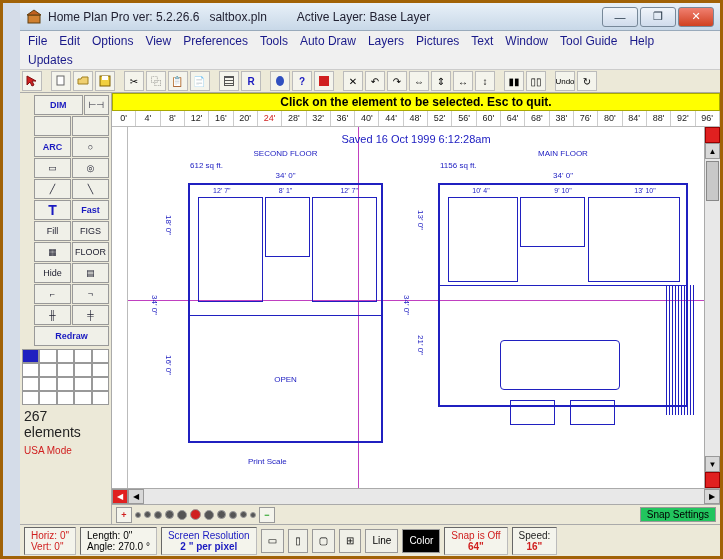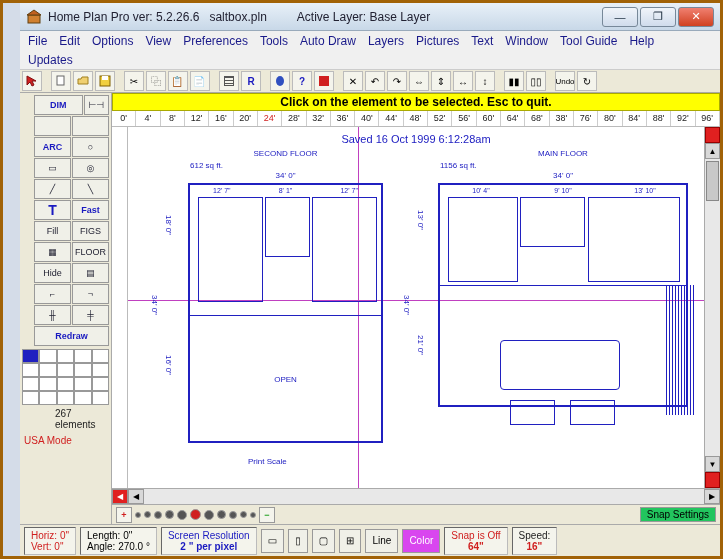--- a/index.html
+++ b/index.html
@@ -23,21 +23,21 @@
 .mainrow { flex: 1; display: flex; min-height: 0; }
 .sidebar { width: 92px; background: #ece9d8; border-right: 1px solid #aaa; display: flex; flex-direction: column; padding: 2px; gap: 1px; overflow:hidden; }
 .siderow { display: flex; gap: 1px; margin-left: 12px; }
 .sbtn { flex: 1; height: 20px; border: 1px solid #999; background: #f0f0e8; display: flex; align-items: center; justify-content: center; font-size: 9px; color: #223; }
 .sbtn.wide { flex: 2; }
 .sbtn.blue { color: #1a1ac0; font-weight: bold; }
 .sbtn.txt { font-size: 9px; }
 .sidebar .palette { display: grid; grid-template-columns: repeat(5,1fr); gap: 0; margin-top:2px; }
 .sidebar .palette .pcell { height: 14px; border: 1px solid #999; background: #fff; }
 .sidebar .palette .pcell.sel { background: #2020c0; }
-.sidebar .status1 { font-size: 10px; padding: 2px; color: #222; margin-left: 31px; }
+.sidebar .status1 { font-size: 14px; padding: 2px; color: #222; }
 .sidebar .status2 { font-size: 10px; color: #d02020; padding: 2px; }
 .canvaswrap { flex: 1; display: flex; flex-direction: column; background: #fff; position: relative; min-width:0; }
 .notice { height: 18px; background: #ffff00; color: #000; font-weight: bold; font-size: 12px; display: flex; align-items: center; justify-content: center; border: 1px solid #aa0; }
 .hruler { height: 16px; background: #fff; display: flex; font-size: 9px; color: #222; border-bottom:1px solid #bbb; overflow:hidden; }
 .hruler .tick { flex: 1; text-align: center; border-right: 1px solid #ccc; padding-top:2px; white-space:nowrap; }
 .drawrow { flex: 1; display: flex; min-height:0; }
 .vruler { width: 16px; background: #fff; border-right:1px solid #bbb; }
 .drawing { flex: 1; background: #fff; position: relative; overflow: hidden; }
 .cross-h { position:absolute; left:0; right:0; top:48%; height:1px; background:#c040c0; }
 .cross-v { position:absolute; top:0; bottom:0; left:40%; width:1px; background:#c040c0; }
@@ -60,21 +60,21 @@
 .zbtn { width: 16px; height: 16px; border: 1px solid #999; background: #f4f4ec; display:flex; align-items:center; justify-content:center; font-size:9px; }
 .zbtn.red { color:#d02020; font-weight:bold; }
 .zbtn.green { color:#20a020; font-weight:bold; }
 .zbtn.big { width:13px; height:13px; border-radius:50%; }
 .zoombar .snap { margin-left:auto; border:1px solid #999; padding:1px 6px; background:#22c55e; font-size:10px; }
 .statusbar { height: 32px; background: #ece9d8; display: flex; align-items: center; padding: 2px 4px; gap: 4px; border-top:1px solid #aaa; }
 .statusbar .cell { border: 1px inset #bbb; background: #f4f4ec; padding: 1px 6px; font-size: 10px; height:28px; display:flex; flex-direction:column; justify-content:center; }
 .statusbar .cell.red { color: #d02020; }
 .statusbar .cell.blue { color: #1a1ac0; text-align:center; }
 .statusbar .sbtn2 { height:24px; padding:0 6px; border:1px solid #999; background:#f0f0e8; display:flex; align-items:center; font-size:10px; }
-.statusbar .sbtn2.blue { background:#d946ef; color:#fff; }
+.statusbar .sbtn2.blue { background:#000000; color:#fff; }
 </style>
 </head>
 <body>
 
 <div class="window">
 
   <div class="titlebar">
     <svg class="icon" viewBox="0 0 16 16">
         <rect x="2" y="6" width="12" height="8" fill="#d08030" stroke="#604010"></rect>
         <polygon points="1,6 8,1 15,6" fill="#c06020" stroke="#604010"></polygon>

